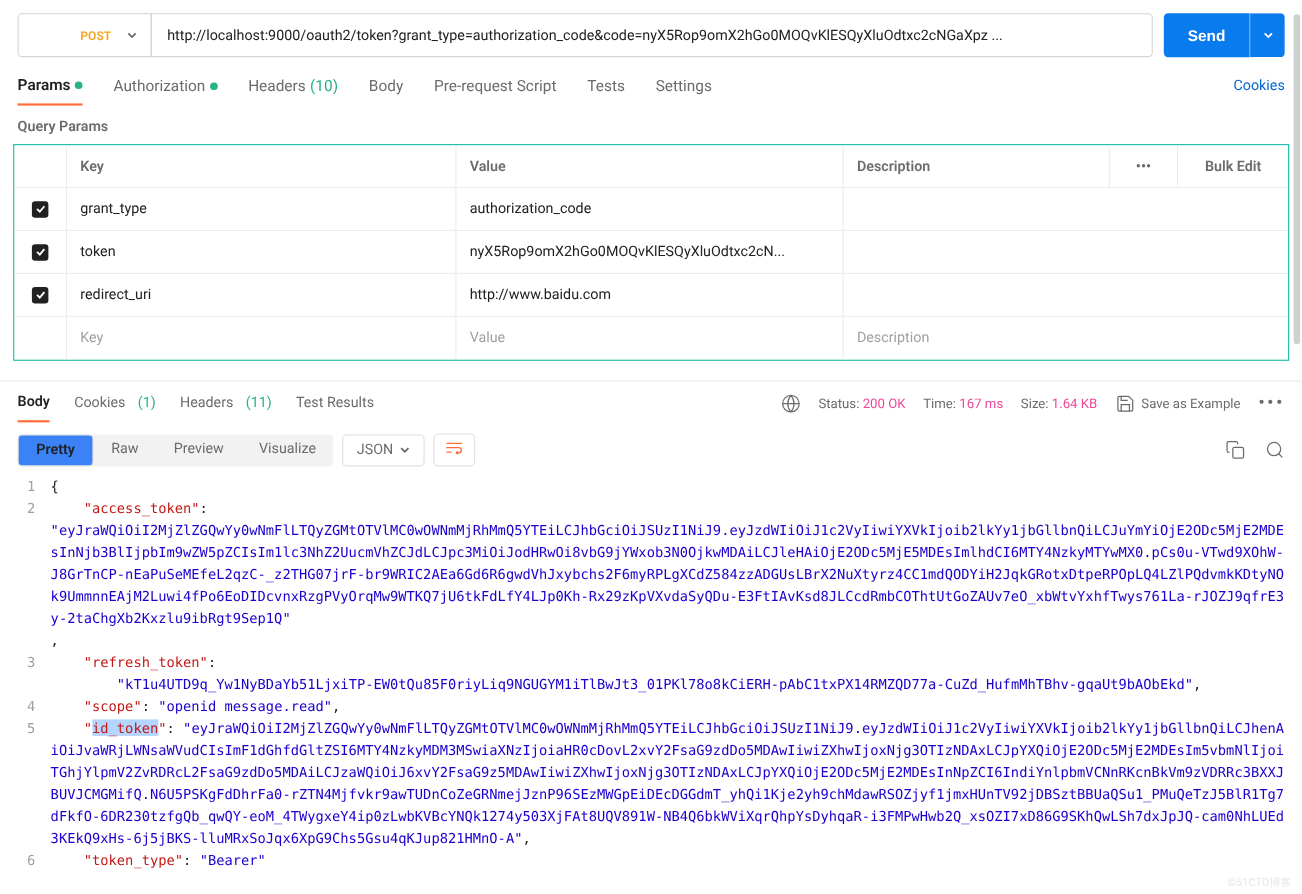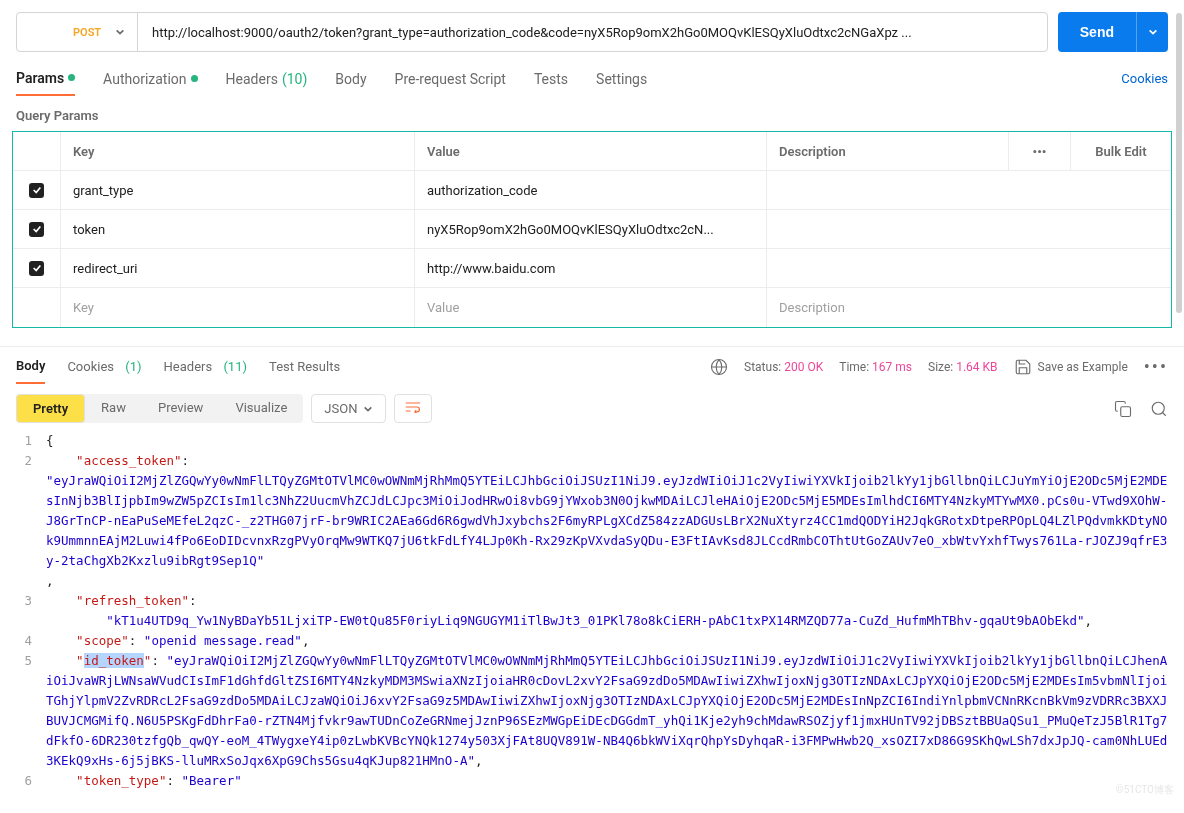--- a/index.html
+++ b/index.html
@@ -53,40 +53,40 @@
 .resp-right { margin-left: auto; display: flex; align-items: center; gap: 16px; font-size: 12px; color: #6b6b6b; }
 .globe { width: 16px; height: 16px; }
 .green-txt { color: #ec4899; }
 .save-ex { display: flex; align-items: center; gap: 6px; color: #6b6b6b; cursor: pointer; }
 .dots3 { color: #6b6b6b; cursor: pointer; font-size: 18px; letter-spacing: 2px; }
 
 
 .viewer-ctrls { display: flex; align-items: center; padding: 8px 16px; gap: 8px; }
 .vc-group { display: flex; background: #f2f2f2; border-radius: 4px; }
 .vc-btn { padding: 6px 16px; color: #6b6b6b; cursor: pointer; font-size: 13px; }
-.vc-btn.active { background: #fde047; border: 1px solid #e0e0e0; border-radius: 4px; color: #212121; font-weight: 600; }
+.vc-btn.active { background: #3b82f6; border: 1px solid #e0e0e0; border-radius: 4px; color: #212121; font-weight: 600; }
 .json-dd { display: flex; align-items: center; gap: 6px; padding: 6px 12px; border: 1px solid #e0e0e0; border-radius: 4px; color: #6b6b6b; cursor: pointer; font-size: 13px; }
 .wrap-btn { padding: 6px 10px; border: 1px solid #e0e0e0; border-radius: 4px; cursor: pointer; }
 .wrap-btn svg { width: 16px; height: 12px; }
 .vc-right { margin-left: auto; display: flex; gap: 18px; }
 .vc-icon { width: 18px; height: 18px; stroke: #6b6b6b; fill: none; stroke-width: 1.5; cursor: pointer; }
 
 
 .code-wrap { flex: 1; overflow: auto; padding: 0 16px 16px 10px; }
 .code-line { display: flex; font-family: Menlo, Consolas, monospace; font-size: 12.5px; line-height: 20px; }
 .ln { width: 36px; text-align: right; color: #a0a0a0; padding-right: 14px; flex-shrink: 0; user-select: none; }
 .code { white-space: pre-wrap; word-break: break-all; }
 .code .k { color: #c41a16; }
 .code .s { color: #1c00cf; }
 .code .p { color: #212121; }
 .code .hl { background: #b4d5fe; }
 .indent2 { padding-left: 34px; display: inline-block; }
 
 .scrollbar-v { position: absolute; right: 2px; top: 4px; width: 6px; height: 280px; background: #d0d0d0; border-radius: 3px; }
-.watermark { position: absolute; right: 10px; bottom: 16px; color: #e6e6e6; font-size: 10px; }
+.watermark { position: absolute; right: 10px; bottom: 4px; color: #e6e6e6; font-size: 10px; }
 </style>
 </head>
 <body>
 
 <div class="container">
 
   <div class="req-bar">
     <div class="method-select">
       <span>POST</span>
       <svg class="chevron-down" viewBox="0 0 12 12">

